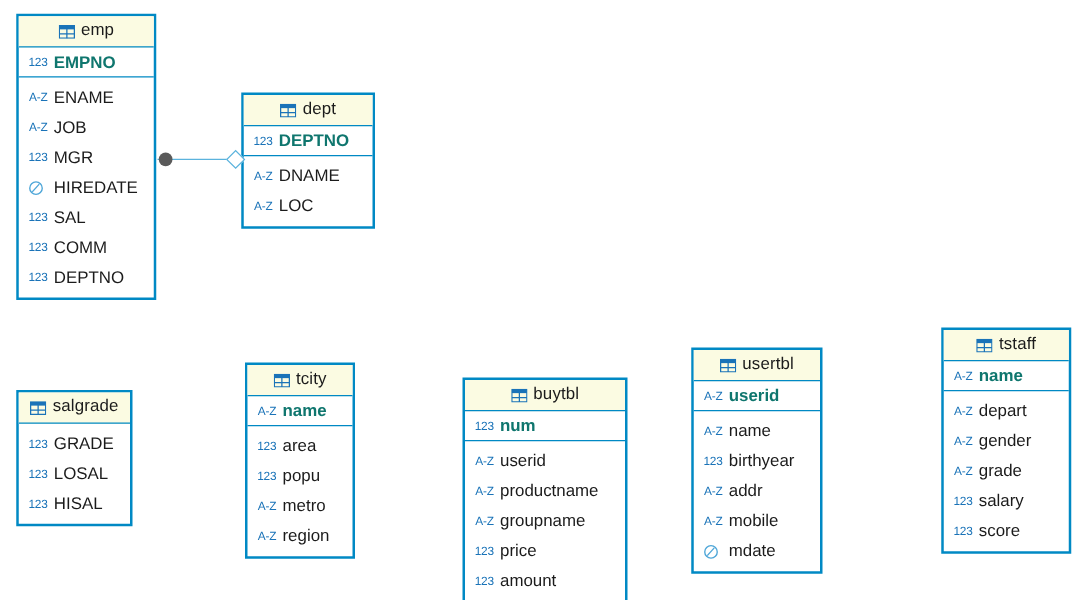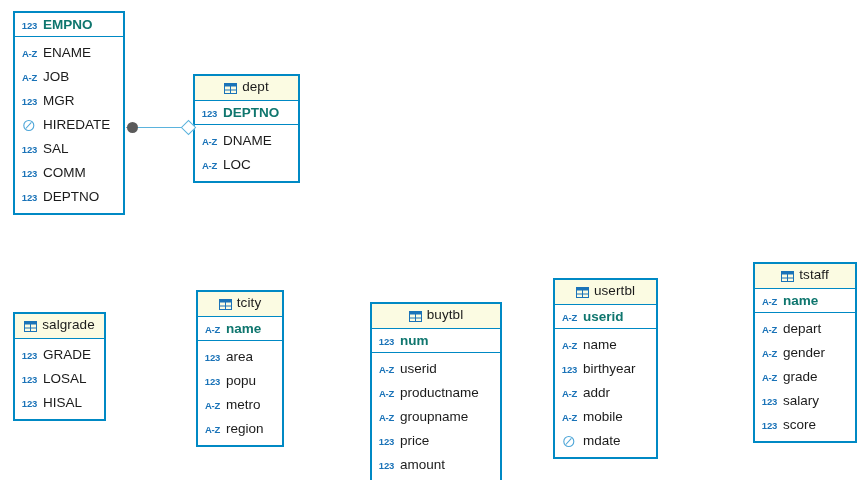--- a/index.html
+++ b/index.html
@@ -88,24 +88,24 @@
     color: #1b1b1b;
     font-size: 13.5px;
     line-height: 1;
     text-align: center;
   }
 
   
   .dt {
     flex: 0 0 auto;
     width: 17px;
-    text-align: center;
+    text-align: right;
     color: #1a73b8;
     font-size: 9.5px;
-    font-weight: bold;
+    font-weight: normal;
     font-family: "Liberation Sans", sans-serif;
     letter-spacing: -.2px;
     line-height: 1;
     position: relative;
     top: 1px;
   }
   .dt-clock {
     flex: 0 0 auto;
     width: 17px;
     height: 13px;
@@ -134,20 +134,29 @@
     border: 1px solid #5bb3dd;
     background: #ffffff;
     transform: rotate(45deg);
   }
 </style>
 </head>
 <body>
 
 <div id="canvas">
     <div class="entity" style="left: 13px; top: 11px; width: 112px;">
+      <div class="entity-header">
+        <svg class="tbl-icon" viewBox="0 0 13 11">
+          <rect x="0.5" y="0.5" width="12" height="3" fill="#1a73b8"></rect>
+          <rect x="0.5" y="0.5" width="12" height="10" fill="none" stroke="#1a73b8"></rect>
+          <line x1="6.5" y1="0.5" x2="6.5" y2="10.5" stroke="#1a73b8"></line>
+          <line x1="0.5" y1="7" x2="12.5" y2="7" stroke="#1a73b8"></line>
+        </svg>
+        <span class="ttl">emp</span>
+      </div>
       <div class="pk-row">
         <span class="dt">123</span>
         <span class="fname">EMPNO</span>
       </div>
       <div class="fields">
         <div class="field">
           <span class="dt">A-Z</span>
           <span class="fname">ENAME</span>
         </div>
         <div class="field">

